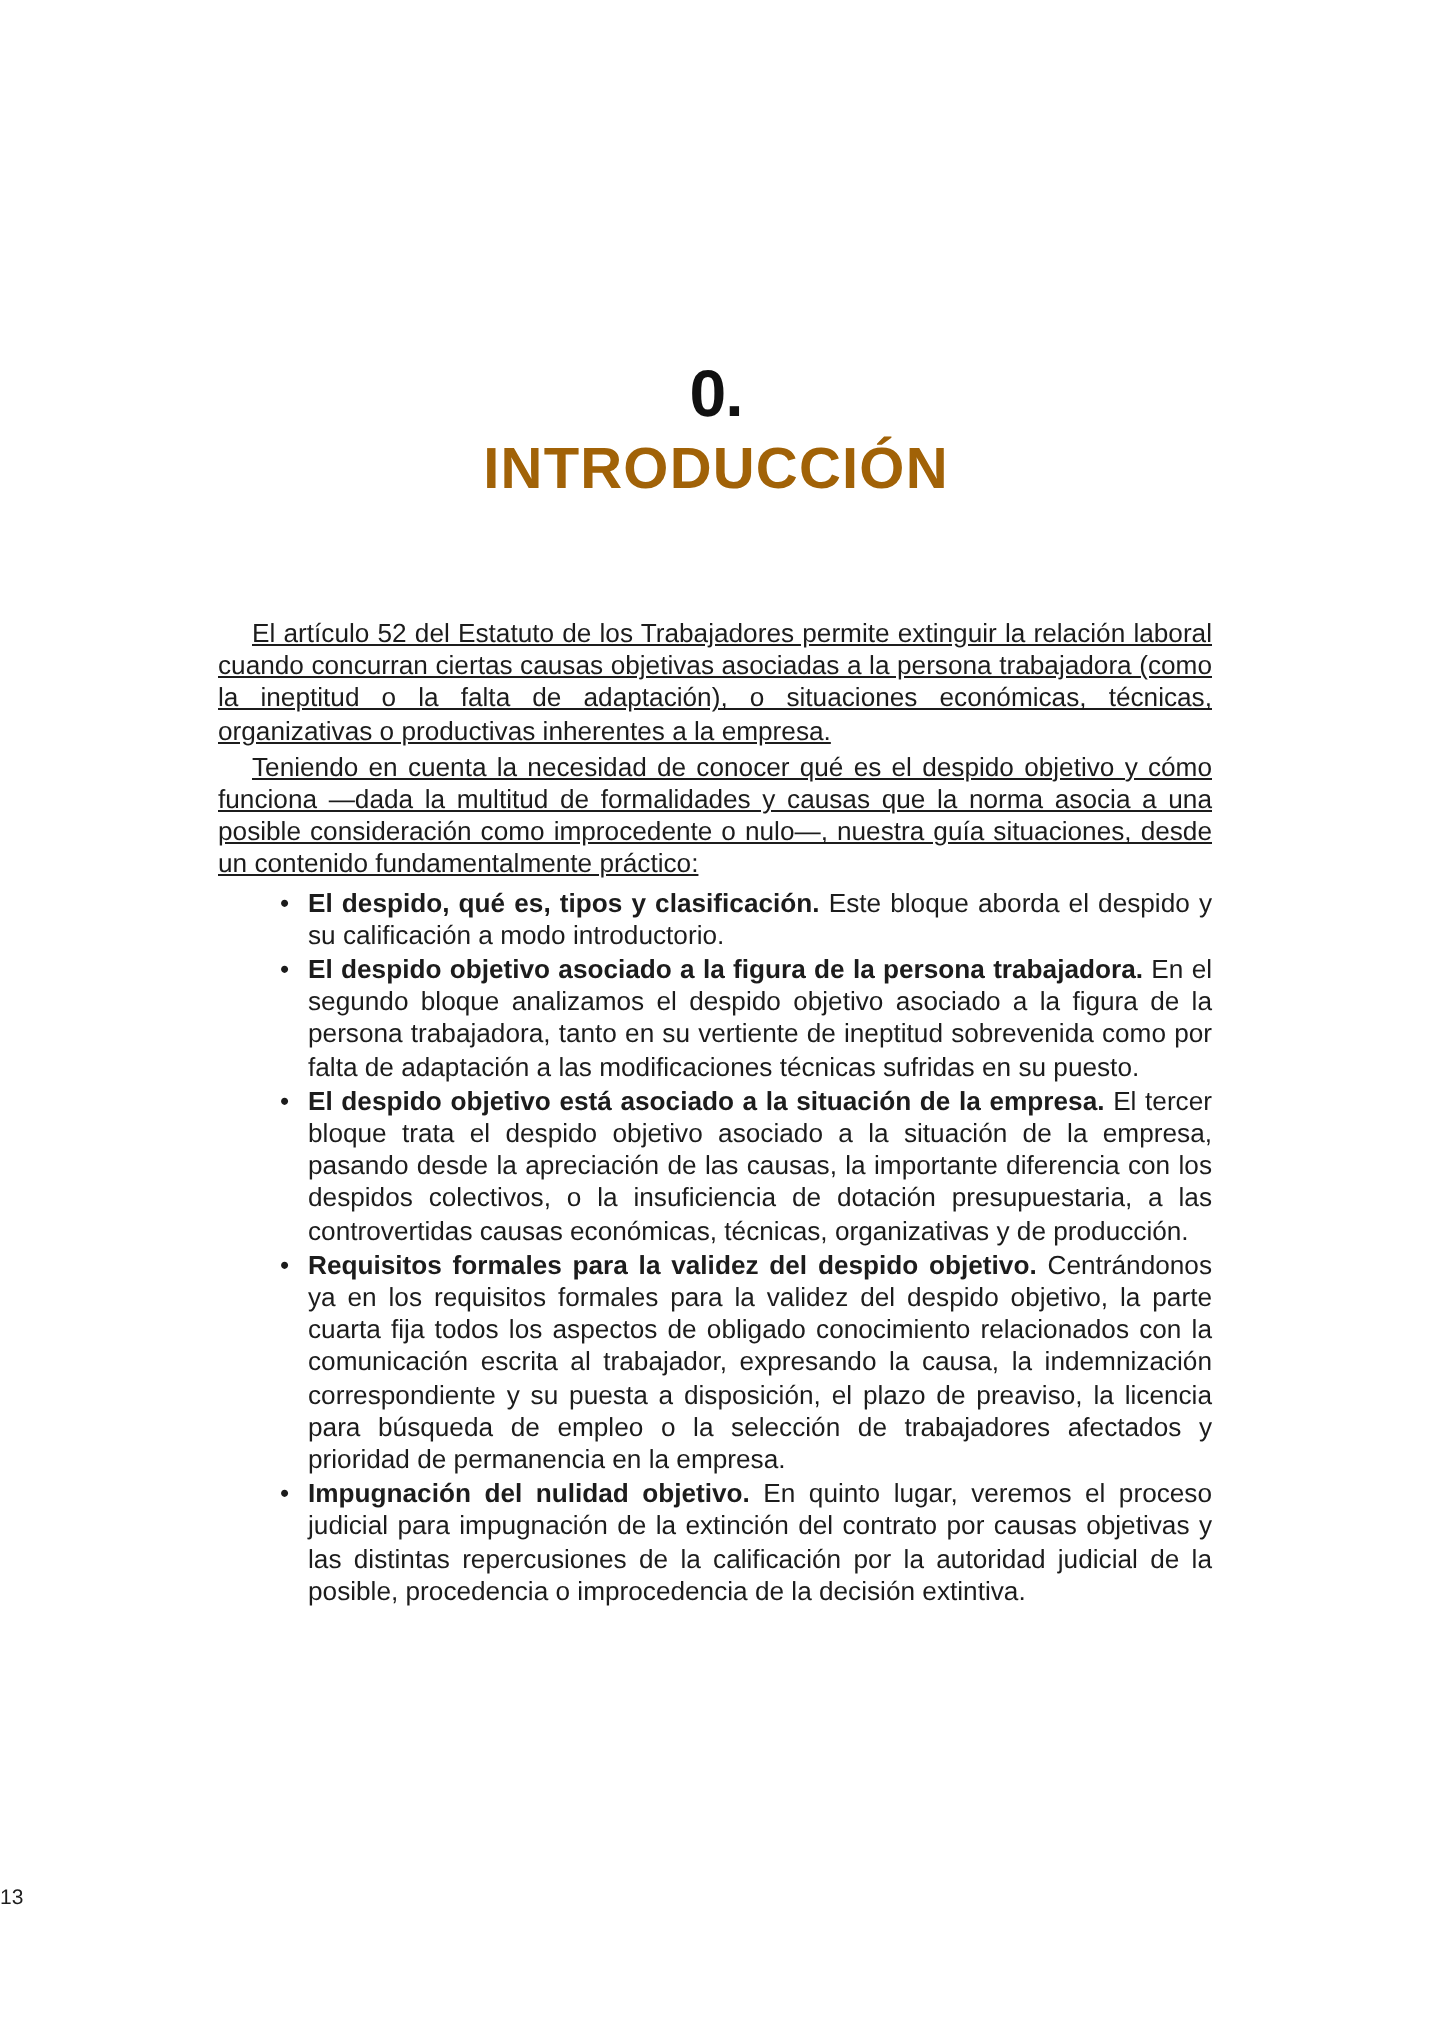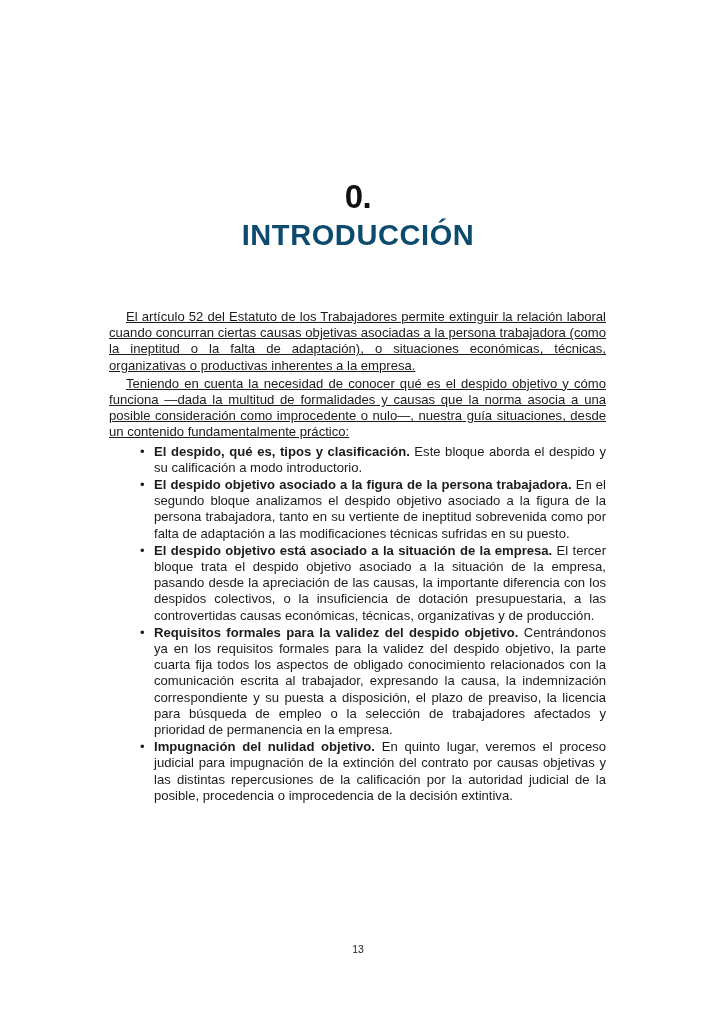--- a/index.html
+++ b/index.html
@@ -34,21 +34,21 @@
     line-height: 1.0;
     color: #111111;
     margin: 0;
     padding: 0;
   }
   .title-name {
     font-size: 29px;
     font-weight: 700;
     letter-spacing: 0.6px;
     line-height: 1.0;
-    color: #0c4a6e;
+    color: #a16207;
     margin: 8px 0 0 0;
     padding: 0;
   }
 
   
   .content {
     position: absolute;
     left: 109px;
     top: 309px;
     width: 497px;
@@ -102,21 +102,21 @@
   ul.blocks > li .rest {
     font-weight: 400;
   }
 
   
   .folio {
     position: absolute;
     right: 0;
     top: 943px;
     width: 716px;
-    text-align: center;
+    text-align: left;
     box-sizing: border-box;
     font-size: 10.5px;
     color: #1c1c1c;
   }
 </style>
 </head>
 <body>
 
 <div class="page">
 

